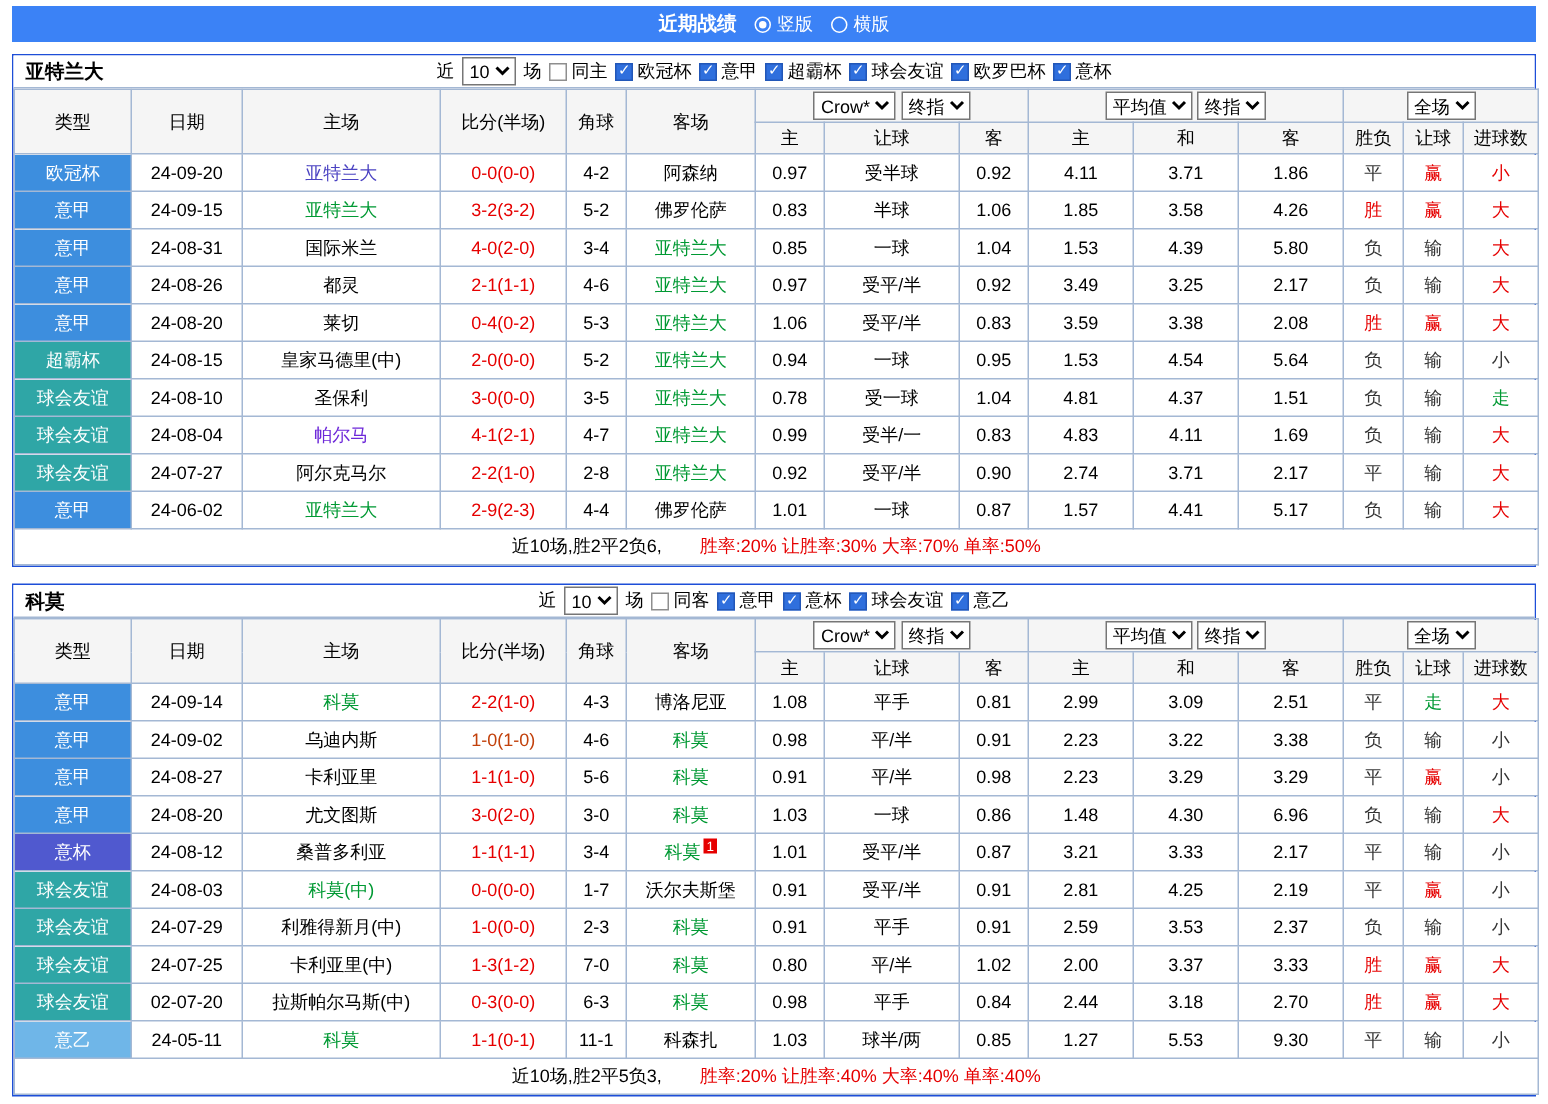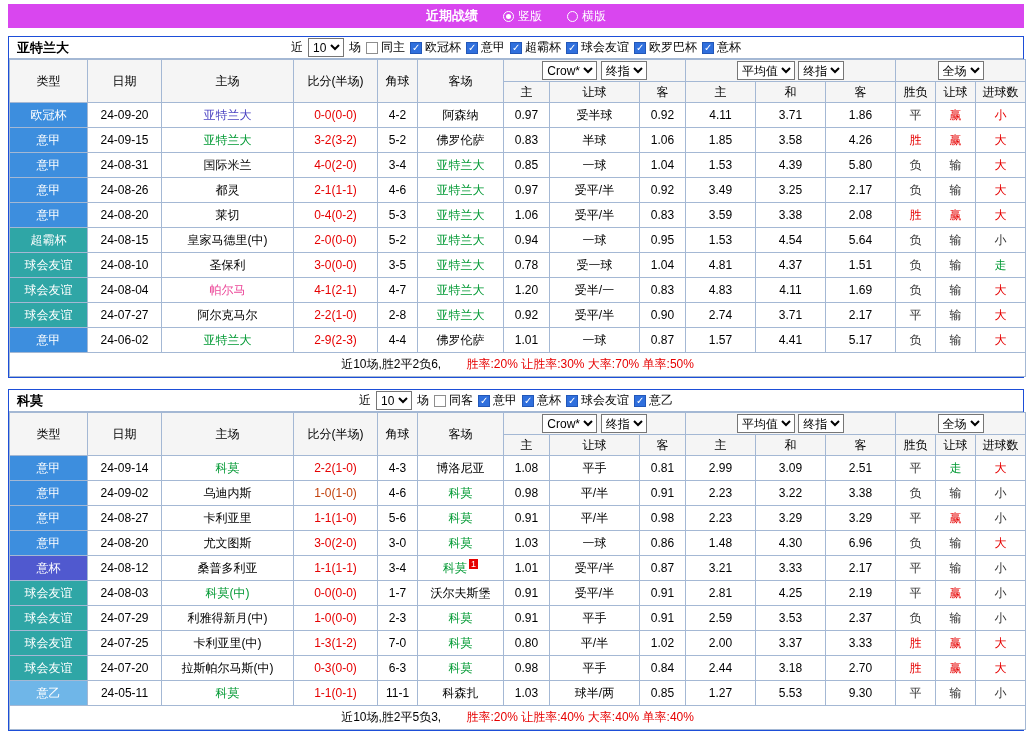--- a/index.html
+++ b/index.html
@@ -6,22 +6,22 @@
   html, body { margin: 0; padding: 0; background: #fff; }
   body {
     font-family: "Liberation Sans", "DejaVu Sans", sans-serif;
     font-size: 12px; color: #000;
     width: 1032px;
   }
   .page { width: 1016px; margin: 4px 8px 0 8px; }
 
   
   .titlebar {
-    height: 24px; background: #d946ef; color: #fff;
-    display: flex; align-items: center; justify-content: center; gap: 25px;
+    height: 24px; background: #3b82f6; color: #fff;
+    display: flex; align-items: center; justify-content: center; gap: 12px;
     margin-bottom: 8px;
   }
   .titlebar .title { font-weight: bold; font-size: 13px; }
   .radio-label { display: inline-flex; align-items: center; gap: 4px; cursor: pointer; }
   .radio {
     width: 11px; height: 11px; border-radius: 50%;
     border: 1px solid #fff; display: inline-block; position: relative;
   }
   .radio.on::after {
     content: ""; position: absolute; left: 2px; top: 2px;
@@ -294,25 +294,25 @@
             <td>4.81</td>
             <td>4.37</td>
             <td>1.51</td>
             <td style="color: rgb(51, 51, 51);">负</td>
             <td style="color: rgb(51, 51, 51);">输</td>
             <td style="color: rgb(0, 153, 51);">走</td>
           </tr>
           <tr>
             <td class="type" style="color: rgb(255, 255, 255); background: rgb(47, 166, 166);">球会友谊</td>
             <td>24-08-04</td>
-            <td style="color: #ec4899;">帕尔马</td>
+            <td style="color: #6d28d9;">帕尔马</td>
             <td style="color: rgb(230, 0, 0);">4-1(2-1)</td>
             <td>4-7</td>
             <td style="color: rgb(0, 153, 51);">亚特兰大</td>
-            <td>1.20</td>
+            <td>0.99</td>
             <td>受半/一</td>
             <td>0.83</td>
             <td>4.83</td>
             <td>4.11</td>
             <td>1.69</td>
             <td style="color: rgb(51, 51, 51);">负</td>
             <td style="color: rgb(51, 51, 51);">输</td>
             <td style="color: rgb(230, 0, 0);">大</td>
           </tr>
           <tr>
@@ -573,21 +573,21 @@
             <td>1.02</td>
             <td>2.00</td>
             <td>3.37</td>
             <td>3.33</td>
             <td style="color: rgb(230, 0, 0);">胜</td>
             <td style="color: rgb(230, 0, 0);">赢</td>
             <td style="color: rgb(230, 0, 0);">大</td>
           </tr>
           <tr>
             <td class="type" style="color: rgb(255, 255, 255); background: rgb(47, 166, 166);">球会友谊</td>
-            <td>24-07-20</td>
+            <td>02-07-20</td>
             <td style="color: rgb(0, 0, 0);">拉斯帕尔马斯(中)</td>
             <td style="color: rgb(230, 0, 0);">0-3(0-0)</td>
             <td>6-3</td>
             <td style="color: rgb(0, 153, 51);">科莫</td>
             <td>0.98</td>
             <td>平手</td>
             <td>0.84</td>
             <td>2.44</td>
             <td>3.18</td>
             <td>2.70</td>

